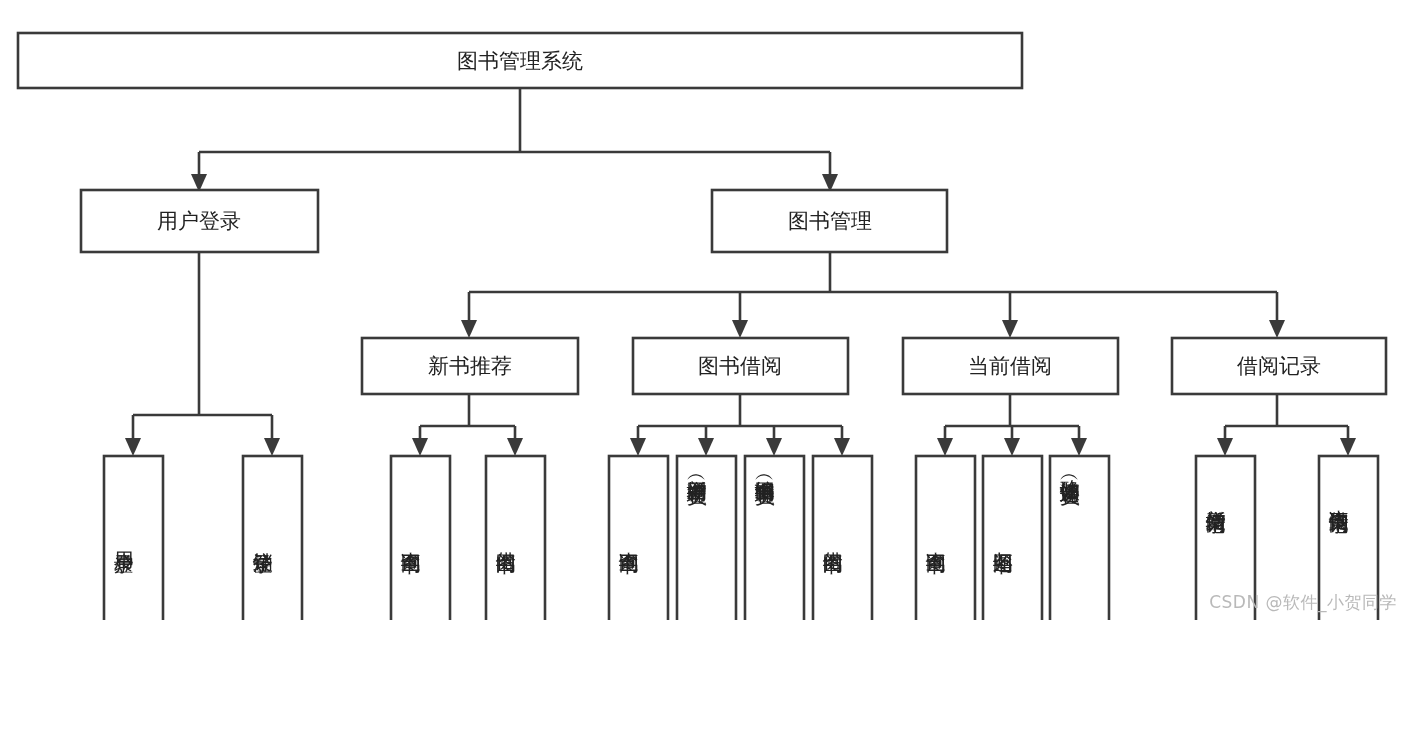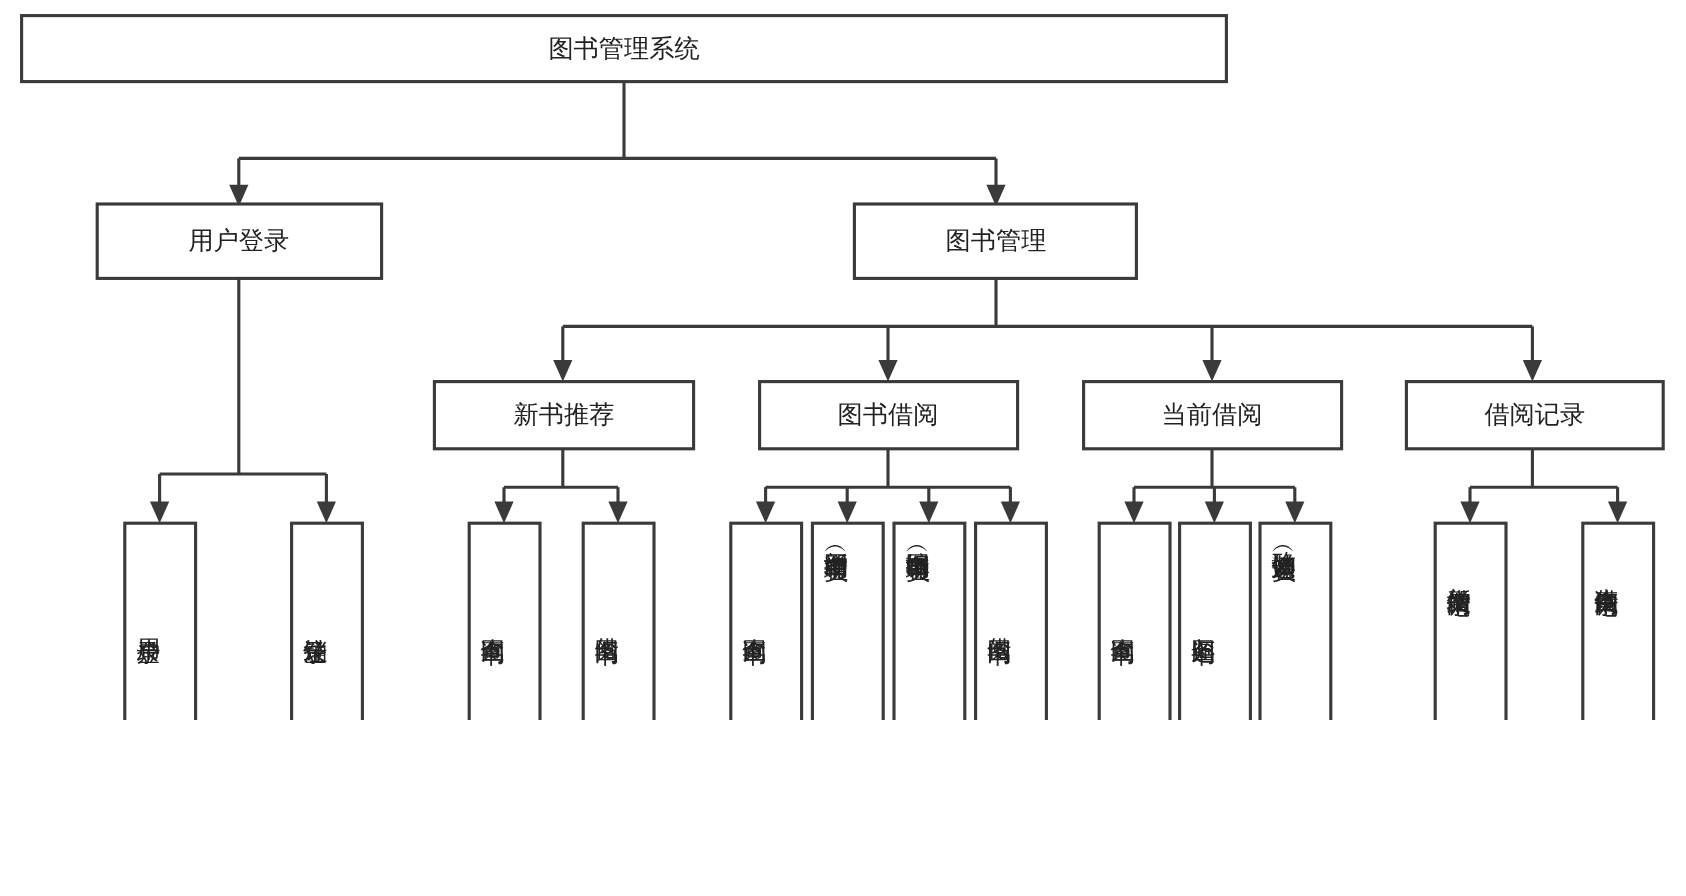--- a/index.html
+++ b/index.html
@@ -10,20 +10,21 @@
   }
   body {
     font-family: "DejaVu Sans", "Liberation Sans", sans-serif;
   }
   #diagram-root {
     position: relative;
     width: 1405px;
     height: 600px;
     background: #ffffff;
     overflow: hidden;
+    margin-top: 20px;
   }
   svg.flow {
     position: absolute;
     top: 0;
     left: 0;
     width: 1405px;
     height: 747px;
     display: block;
   }
   .node-box {
@@ -210,13 +211,14 @@
   <div class="leaf-label" style="left:754px; top:444px; height:282px;">编辑图书（管理员）</div>
   <div class="leaf-label" style="left:822px; top:516px; height:210px;">借阅图书</div>
 
   <div class="leaf-label" style="left:925px; top:516px; height:210px;">查询图书</div>
   <div class="leaf-label" style="left:992px; top:516px; height:210px;">归还图书</div>
   <div class="leaf-label" style="left:1059px; top:444px; height:282px;">确认归还（管理员）</div>
 
   <div class="leaf-label" style="left:1205px; top:474px; height:252px;">新增借阅记录</div>
   <div class="leaf-label" style="left:1328px; top:474px; height:252px;">查询借阅记录</div>
 
+  <div class="watermark">CSDN @软件_小贺同学</div>
 </div>
 
 </body></html>

